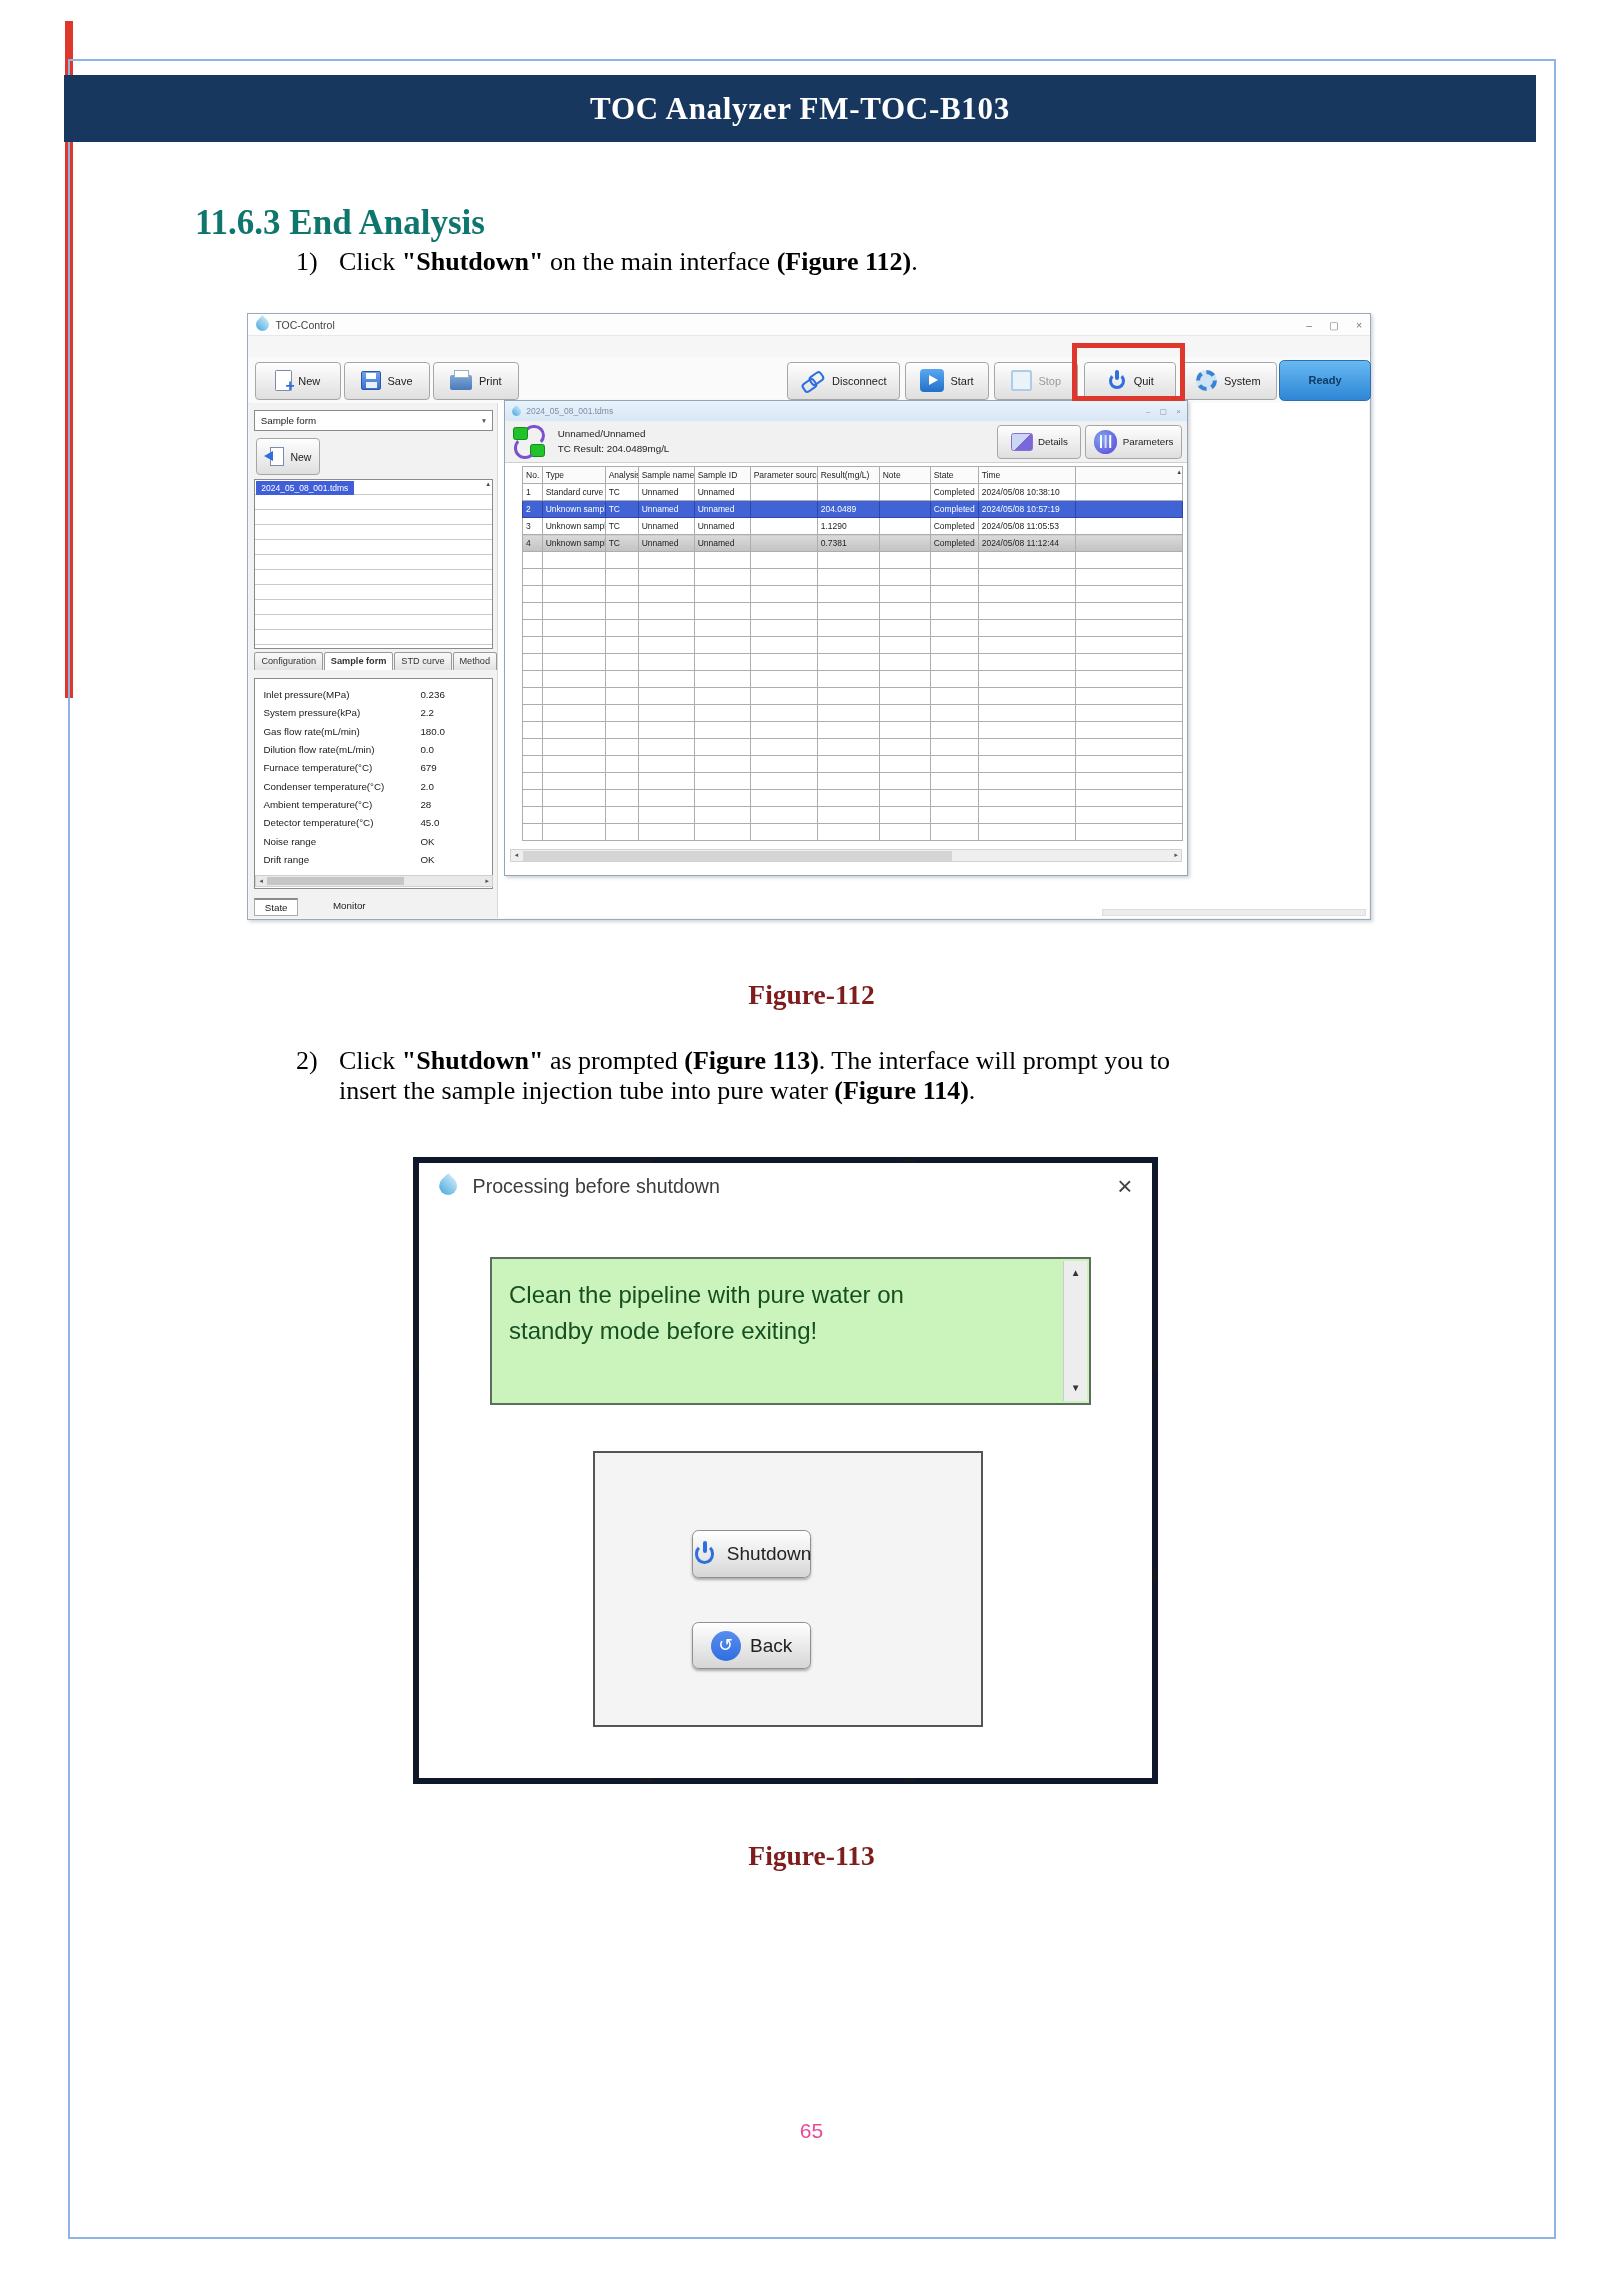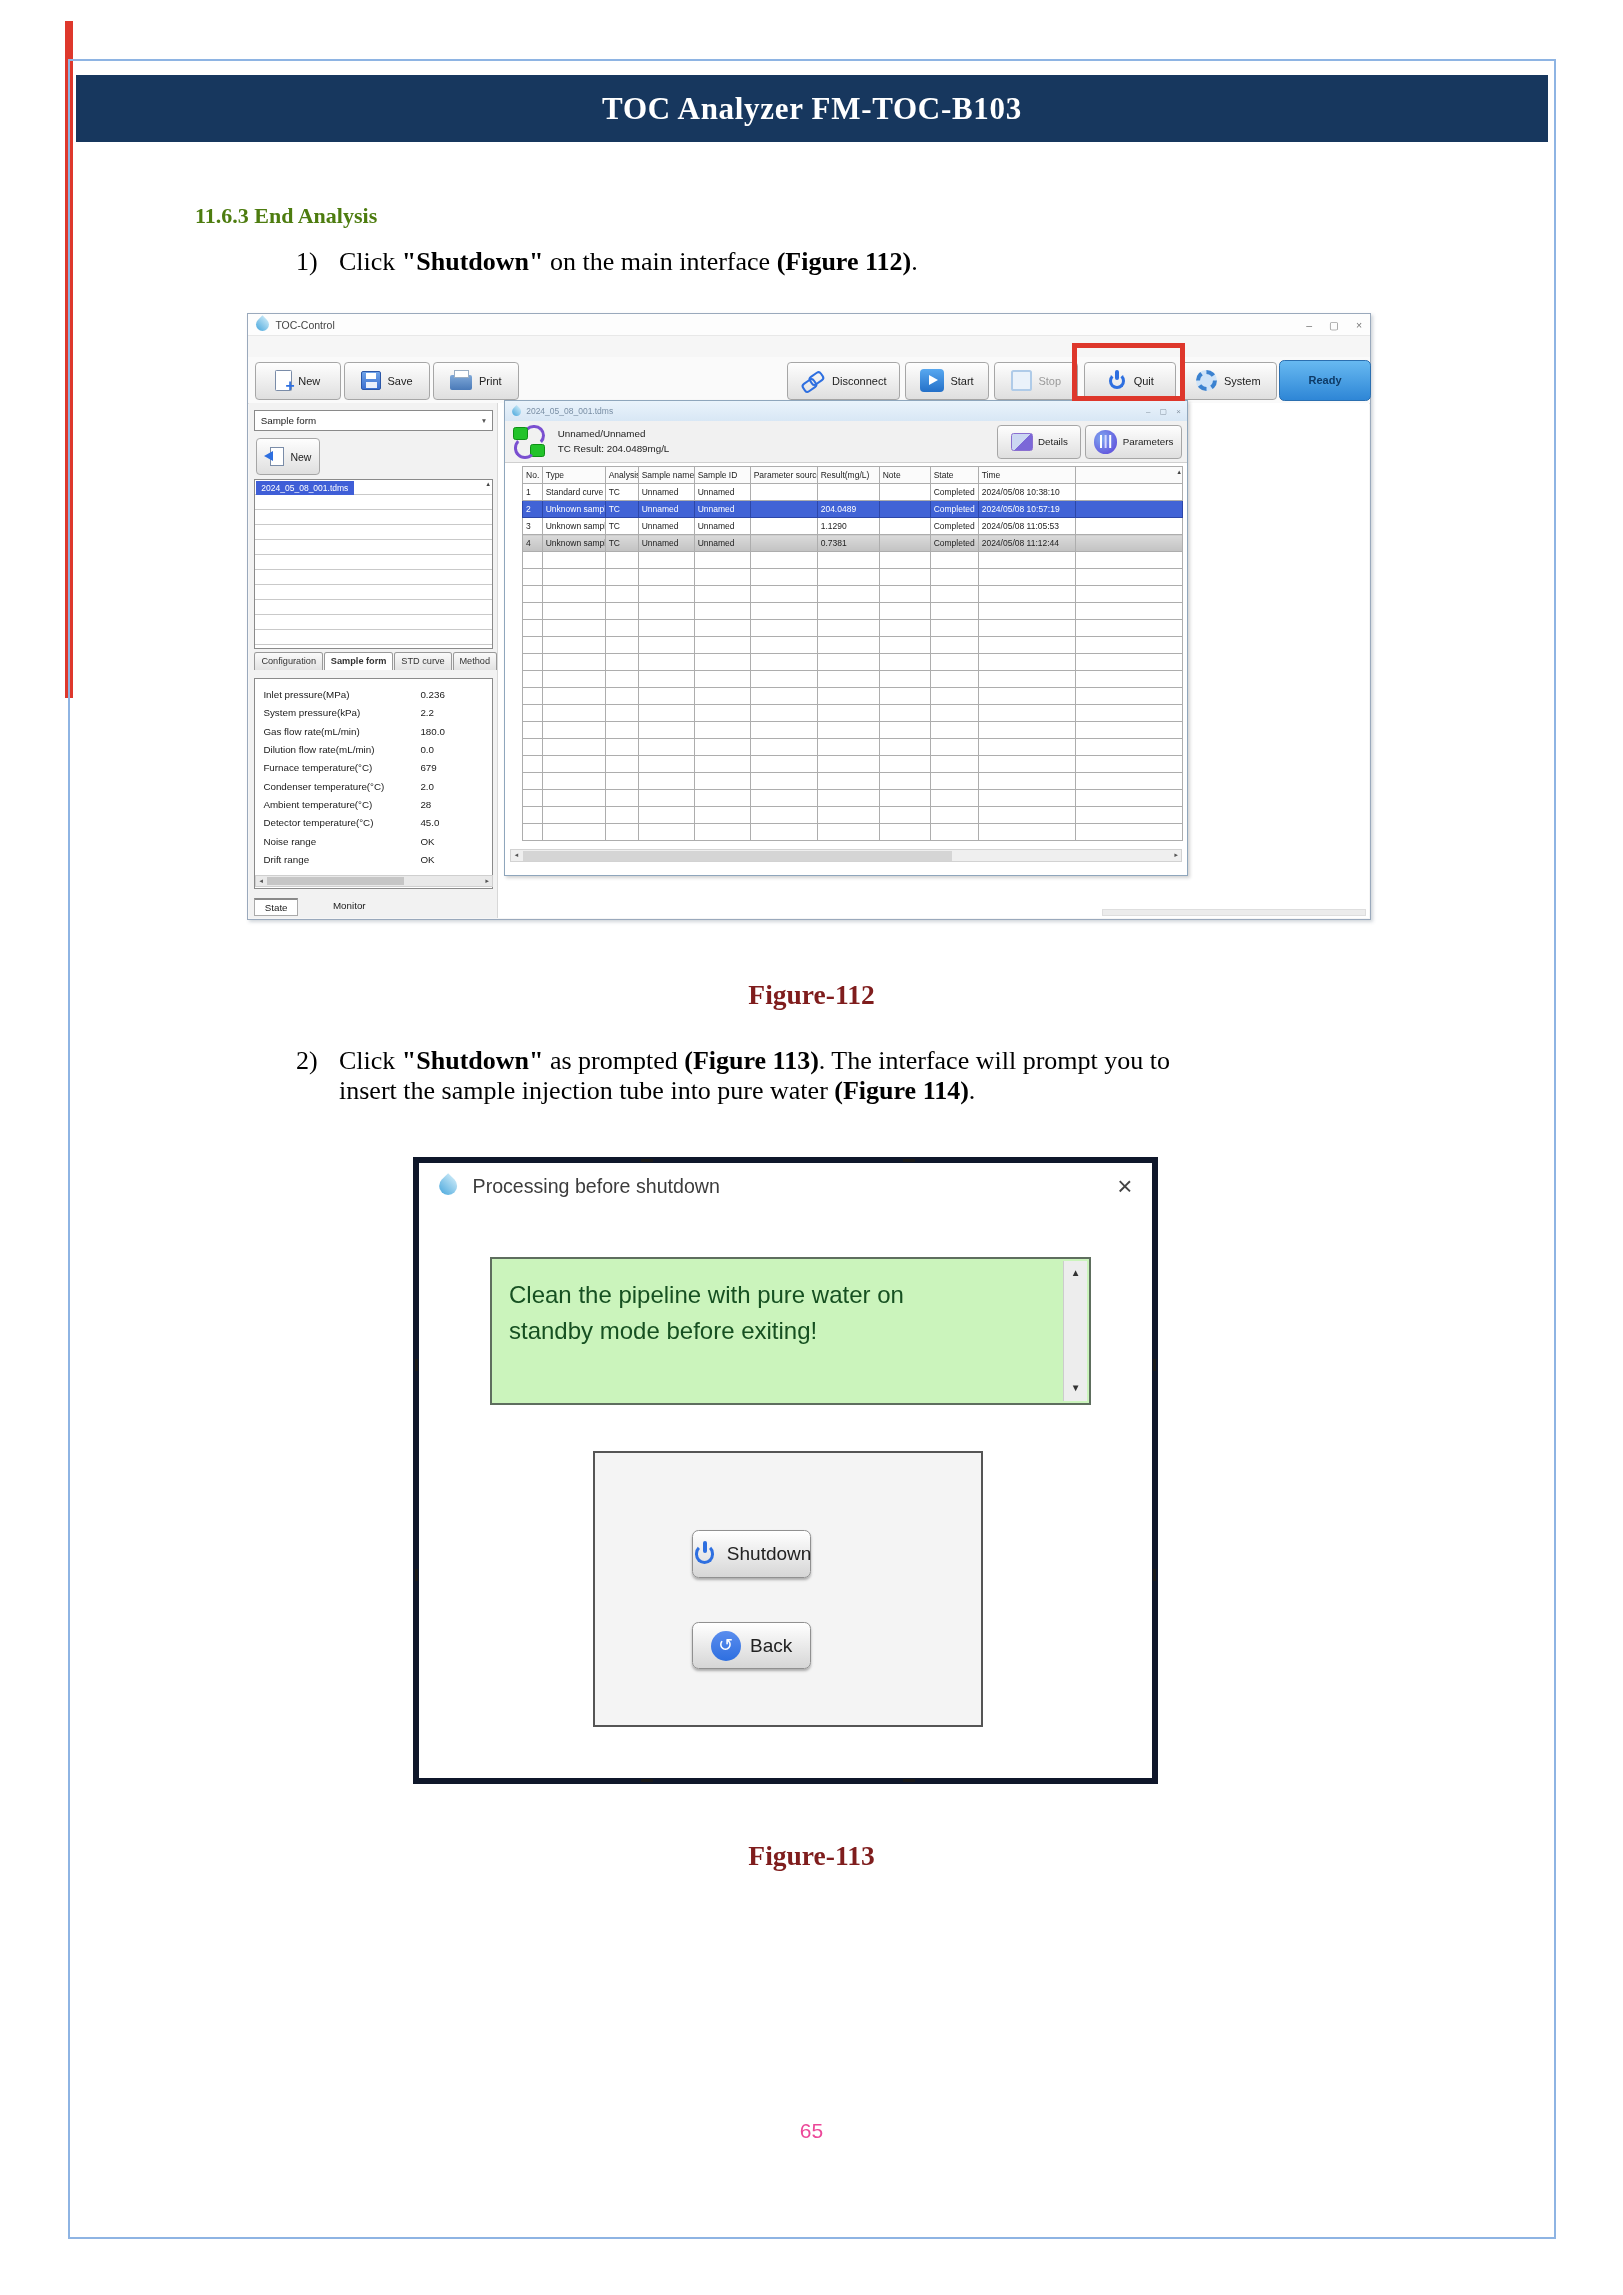--- a/index.html
+++ b/index.html
@@ -3,23 +3,23 @@
 <meta charset="utf-8">
 <style>
   * { box-sizing: border-box; margin: 0; padding: 0; }
   body { width: 1623px; height: 2295px; background: #fff; font-family: "Liberation Sans", sans-serif; }
   .page { position: relative; width: 1623px; height: 2295px; background: #fff; overflow: hidden; }
   .bold { font-weight: bold; }
 
   
   .page-frame { position: absolute; left: 68px; top: 59px; width: 1488px; height: 2180px; border: 2.6px solid #8EB4E3; }
   .red-line { position: absolute; left: 65px; top: 21px; width: 7.9px; height: 677px; background: #DE382C; }
-  .header-bar { position: absolute; left: 76px; top: 75px; width: 1472px; height: 67px; background: #17375E; display: flex; align-items: center; justify-content: center; }
+  .header-bar { position: absolute; left: 64px; top: 75px; width: 1472px; height: 67px; background: #17375E; display: flex; align-items: center; justify-content: center; }
   .header-bar .title { color: #fff; font-size: 31px; font-weight: bold; font-family: "Liberation Serif", serif; letter-spacing: 0.7px; }
-  .section-heading { position: absolute; left: 195px; top: 203px; font-size: 22px; font-weight: bold; font-family: "Liberation Serif", serif; color: #4d7c0f; }
+  .section-heading { position: absolute; left: 195px; top: 203px; font-size: 35px; font-weight: bold; font-family: "Liberation Serif", serif; color: #0f766e; }
   .step { position: absolute; left: 296px; font-size: 26px; font-family: "Liberation Serif", serif; color: #000; display: flex; }
   .step .num { width: 43px; flex: 0 0 43px; }
   .step1 { top: 247px; }
   .step2 { top: 1046px; width: 1178px; }
   .caption { position: absolute; left: 0; width: 1623px; text-align: center; font-size: 27.5px; font-weight: bold; font-family: "Liberation Serif", serif; color: #7f1d1d; }
   .cap112 { top: 979px; }
   .cap113 { top: 1840px; }
   .page-number { position: absolute; left: 0; top: 2119px; width: 1623px; text-align: center; font-size: 21px; color: #ec4899; }
 
   

